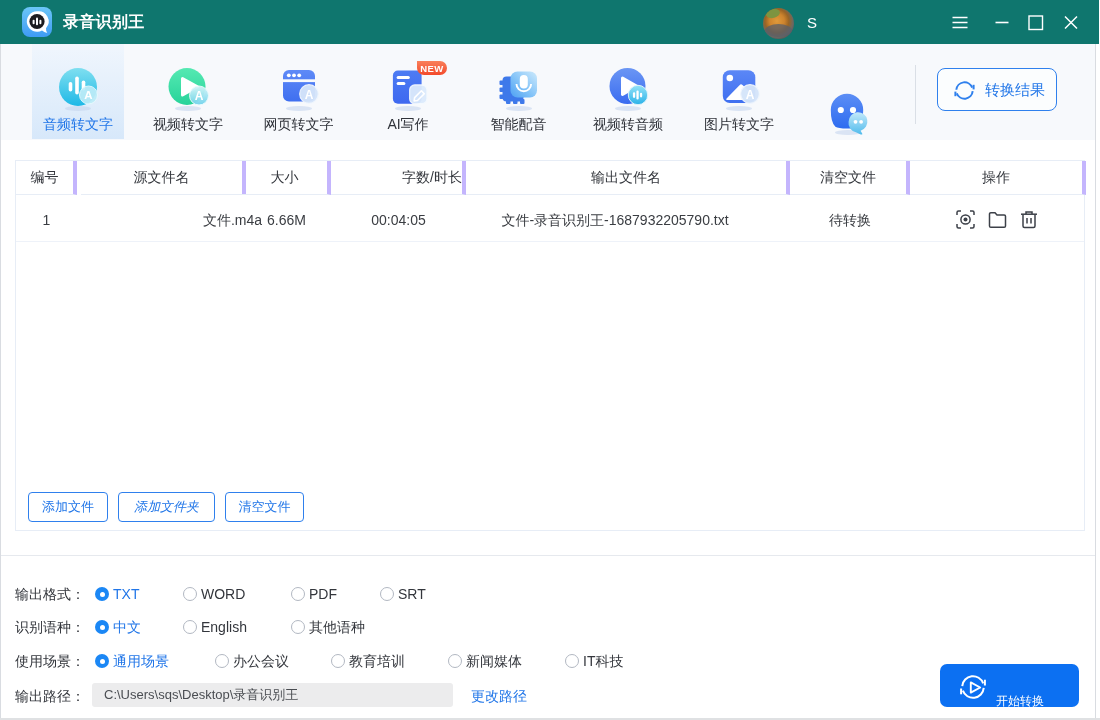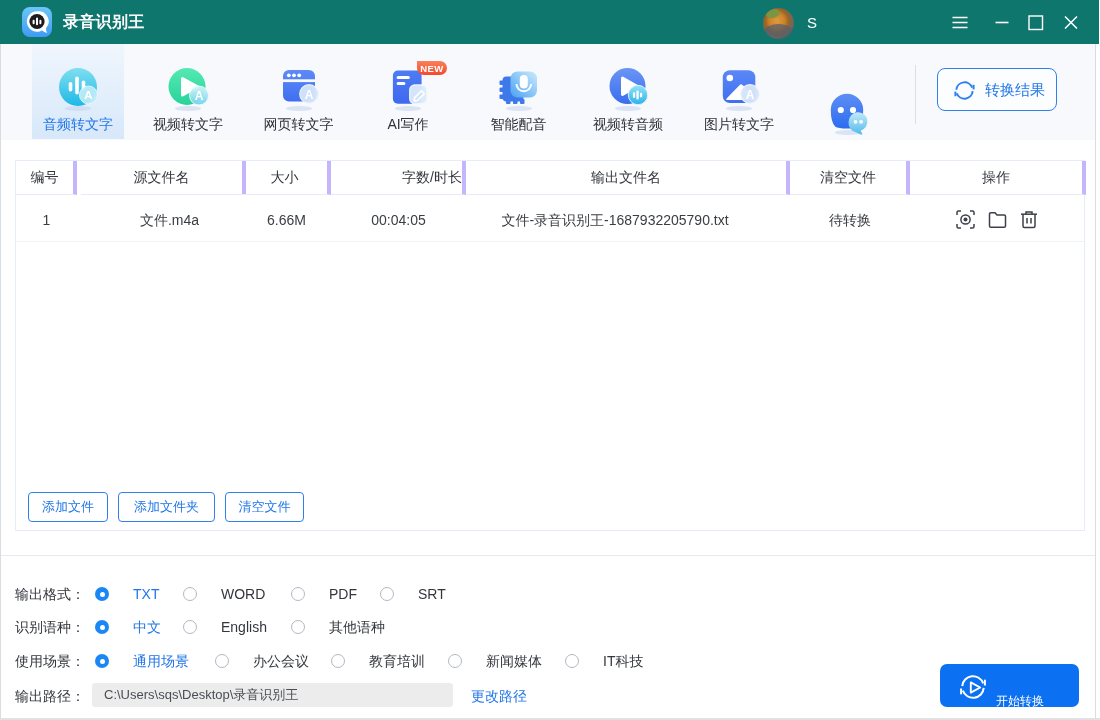--- a/index.html
+++ b/index.html
@@ -45,21 +45,21 @@
   .opicons { position:absolute; top:49px; left:893px; width:176px; text-align:center; }
   .opicons svg { margin:0 4.5px; vertical-align:top; }
 
   
   .divline { position:absolute; left:0; top:415px; width:1095px; height:1px; background:#e6e9ee; }
   .srow { position:absolute; left:15px; font-size:14px; color:#33363c; }
   .radio { display:inline-block; width:14px; height:14px; border-radius:50%; border:1px solid #b2b8c2; background:#fff; vertical-align:-2px; }
   .radio.on { border:none; background:#1b87f5; position:relative; }
   .radio.on:after { content:""; position:absolute; left:4.5px; top:4.5px; width:5px; height:5px; border-radius:50%; background:#fff; }
   .ropt { position:absolute; top:0; white-space:nowrap; }
-  .ropt .rtxt { margin-left:24px; }
+  .ropt .rtxt { margin-left:4px; }
   .ropt.on .rtxt { color:#2176e8; }
   .pathbox { position:absolute; left:77px; top:-5px; width:361px; height:24px; background:#ececed; border-radius:3px; font-size:13px; color:#4a4d52; line-height:24px; padding-left:12px; }
   .chg { position:absolute; left:456px; top:0; color:#2176e8; white-space:nowrap; }
   .startbtn { position:absolute; left:940px; top:524px; width:139px; height:43px; border-radius:7px; background:#0c70f2; }
   .startbtn span { position:absolute; left:56px; top:16px; line-height:43px; color:#fff; font-size:12px; }
   .startbtn svg { position:absolute; left:20px; top:10px; }
 </style>
 </head>
 <body>
 
@@ -288,21 +288,21 @@
   <div class="tbl">
     <div class="th" style="left:0; width:61px;">编号</div>
     <div class="th" style="left:65px; width:165px;">源文件名</div>
     <div class="th" style="left:226px; width:89px;">大小</div>
     <div class="th" style="left:315px; width:135px;text-align:right;">字数/时长</div>
     <div class="th" style="left:450px; width:324px;">输出文件名</div>
     <div class="th" style="left:774px; width:120px;">清空文件</div>
     <div class="th" style="left:894px; width:176px;">操作</div>
 
     <div class="td" style="left:0; width:61px;">1</div>
-    <div class="td" style="left:71px; width:165px; text-align:center;">文件.m4a</div>
+    <div class="td" style="left:81px; width:165px; text-align:right;">文件.m4a</div>
     <div class="td" style="left:226px; width:89px;">6.66M</div>
     <div class="td" style="left:315px; width:135px;">00:04:05</div>
     <div class="td" style="left:450px; width:324px; padding-right:26px;">文件-录音识别王-1687932205790.txt</div>
     <div class="td" style="left:774px; width:120px;">待转换</div>
     <div class="opicons">
       <svg width="19" height="19" viewBox="0 0 19 19" fill="none" stroke="#3c4048" stroke-width="1.5">
         <path d="M1 5 V2.5 A1.5 1.5 0 0 1 2.5 1 H5"></path>
           <path d="M14 1 H16.5 A1.5 1.5 0 0 1 18 2.5 V5"></path>
         <path d="M18 14 V16.5 A1.5 1.5 0 0 1 16.5 18 H14"></path>
           <path d="M5 18 H2.5 A1.5 1.5 0 0 1 1 16.5 V14"></path>
@@ -315,21 +315,21 @@
       <svg width="18" height="19" viewBox="0 0 18 19" fill="none" stroke="#3c4048" stroke-width="1.5">
         <path d="M1 4.2 H17"></path>
           <path d="M6 4 V2 H12 V4"></path>
         <path d="M3 4.5 V16 A1.5 1.5 0 0 0 4.5 17.5 H13.5 A1.5 1.5 0 0 0 15 16 V4.5"></path>
         <path d="M7 8 V13.5 M11 8 V13.5"></path>
       </svg>
     </div>
     <div class="rowline"></div>
 
     <div class="fbtn" style="left:12px; width:80px;">添加文件</div>
-    <div class="fbtn" style="left:102px; width:97px;">添加文件夹</div>
+    <div class="fbtn" style="left:102px; width:97px;font-style:italic;">添加文件夹</div>
     <div class="fbtn" style="left:209px; width:79px;">清空文件</div>
   </div>
 
   <div class="divline"></div>
 
   <div class="srow" style="top:446px;">输出格式：
     <span class="ropt on" style="left:80px;"><span class="radio on"></span><span class="rtxt">TXT</span></span>
     <span class="ropt" style="left:168px;"><span class="radio"></span><span class="rtxt">WORD</span></span>
     <span class="ropt" style="left:276px;"><span class="radio"></span><span class="rtxt">PDF</span></span>
     <span class="ropt" style="left:365px;"><span class="radio"></span><span class="rtxt">SRT</span></span>

